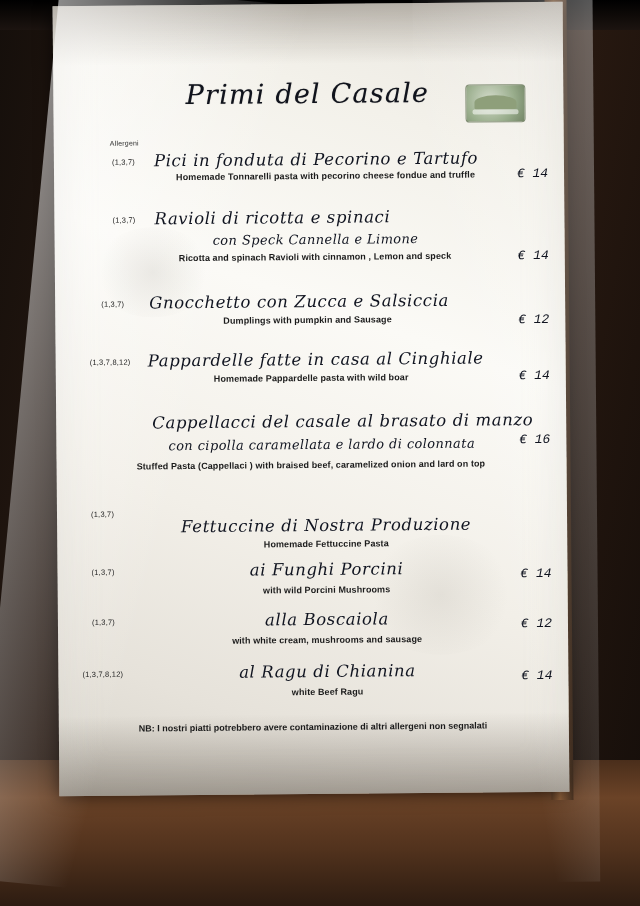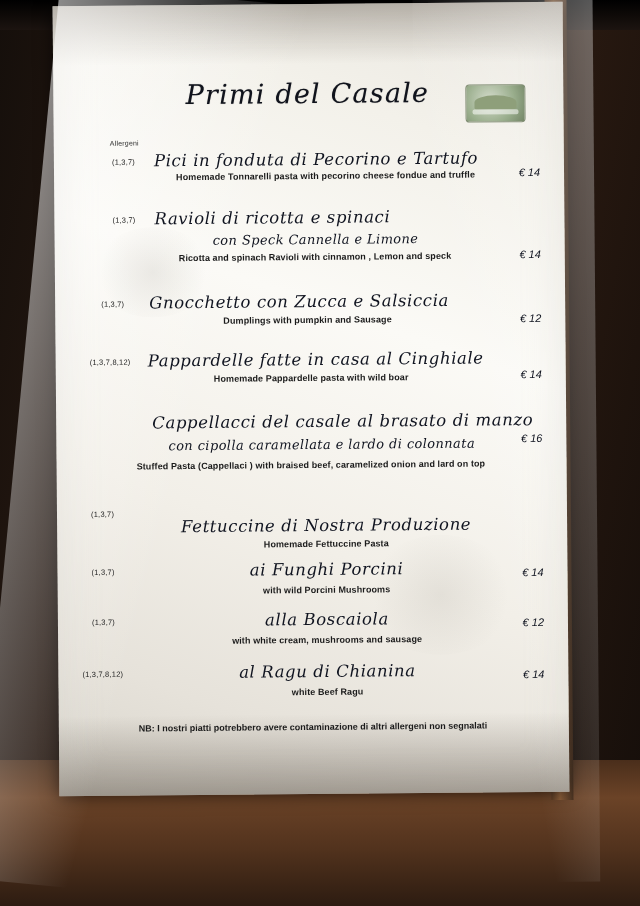--- a/index.html
+++ b/index.html
@@ -97,22 +97,22 @@
   }
   .sub{
     font-family:"DejaVu Serif",serif;font-style:italic;font-size:13px;color:#101420;
     letter-spacing:.4px;
   }
   .desc{
     font-family:"Liberation Sans",sans-serif;font-size:9px;color:#1b1b1b;font-weight:bold;
     letter-spacing:.1px;
   }
   .price{
-    position:absolute;right:14px;font-family:Liberation Sans, sans-serif;font-style:italic;
-    font-size:11px;color:#101420;
+    position:absolute;right:6px;font-family:Liberation Mono, monospace;font-style:italic;
+    font-size:13px;color:#101420;
   }
   .note{
     position:absolute;left:0;top:706px;width:492px;text-align:center;
     font-family:"Liberation Sans",sans-serif;font-size:9px;font-weight:bold;color:#1b1b1b;
   }
   .ctr{text-align:center;}
   .lft{text-align:left;}
 
   
   .blotch{position:absolute;border-radius:50%;background:radial-gradient(circle,rgba(160,155,145,.18),rgba(160,155,145,0) 70%);pointer-events:none;}

